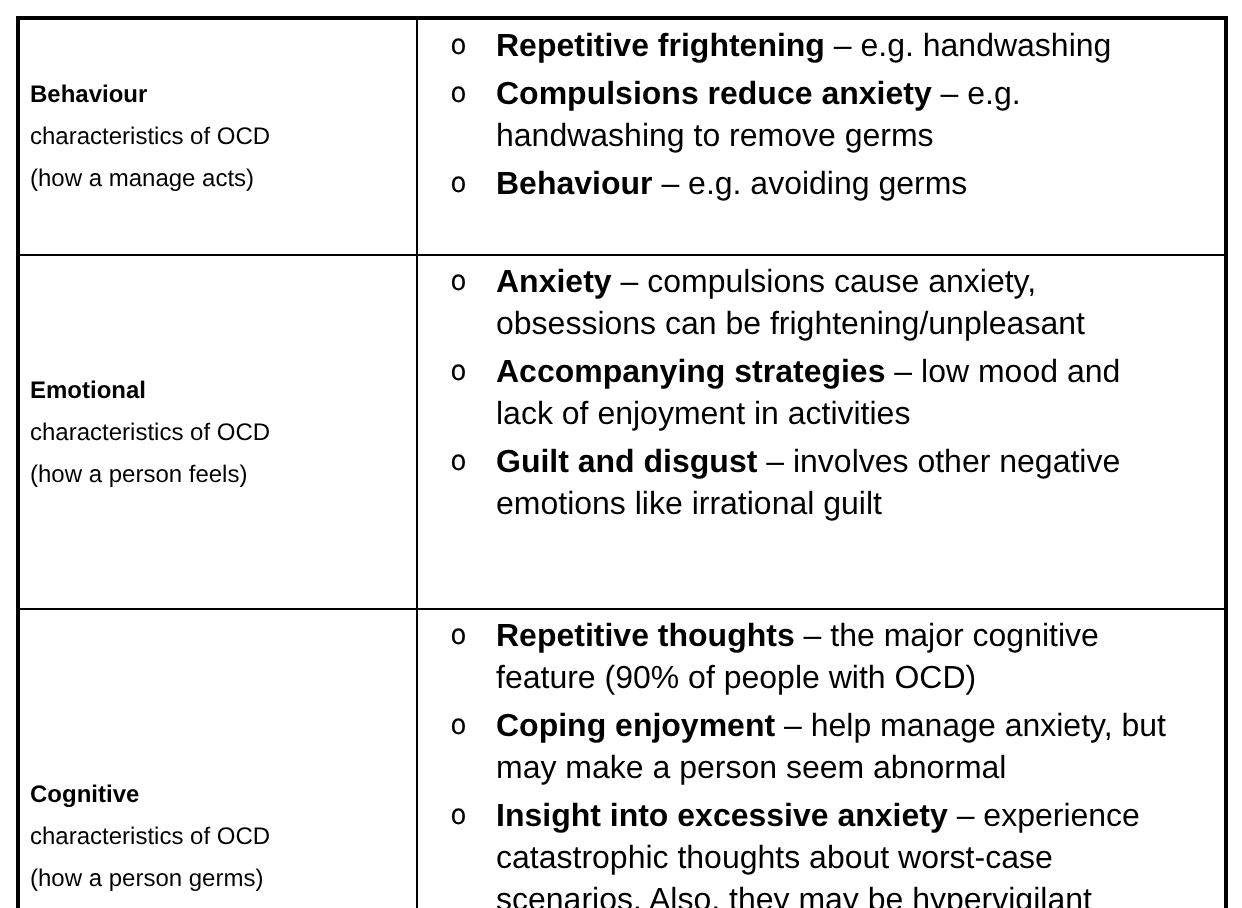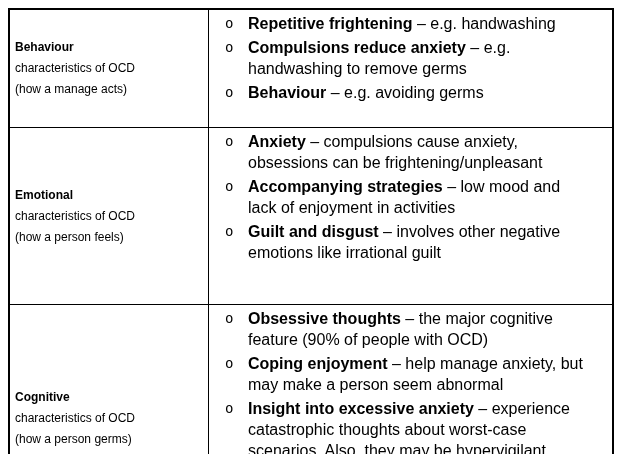--- a/index.html
+++ b/index.html
@@ -112,21 +112,21 @@
     </tr>
     <tr>
       <td class="left-cell" style="height:199px">
         <div class="cat-title">Cognitive</div>
         <div>characteristics of OCD</div>
         <div>(how a person germs)</div>
       </td>
       <td class="right-cell">
         <ul class="items">
           <li class="item">
-            <span class="bullet">o</span><span class="term">Obsessive thoughts</span><span> – the major cognitive feature (90% of people with OCD)</span>
+            <span class="bullet">o</span><span class="term">Repetitive thoughts</span><span> – the major cognitive feature (90% of people with OCD)</span>
           </li>
           <li class="item">
             <span class="bullet">o</span><span class="term">Coping enjoyment</span><span> – help manage anxiety, but may make a person seem abnormal</span>
           </li>
           <li class="item">
             <span class="bullet">o</span><span class="term">Insight into excessive anxiety</span><span> – experience catastrophic thoughts about worst-case scenarios. Also, they may be hypervigilant (constant alertness)</span>
           </li>
         </ul>
       </td>
     </tr>

